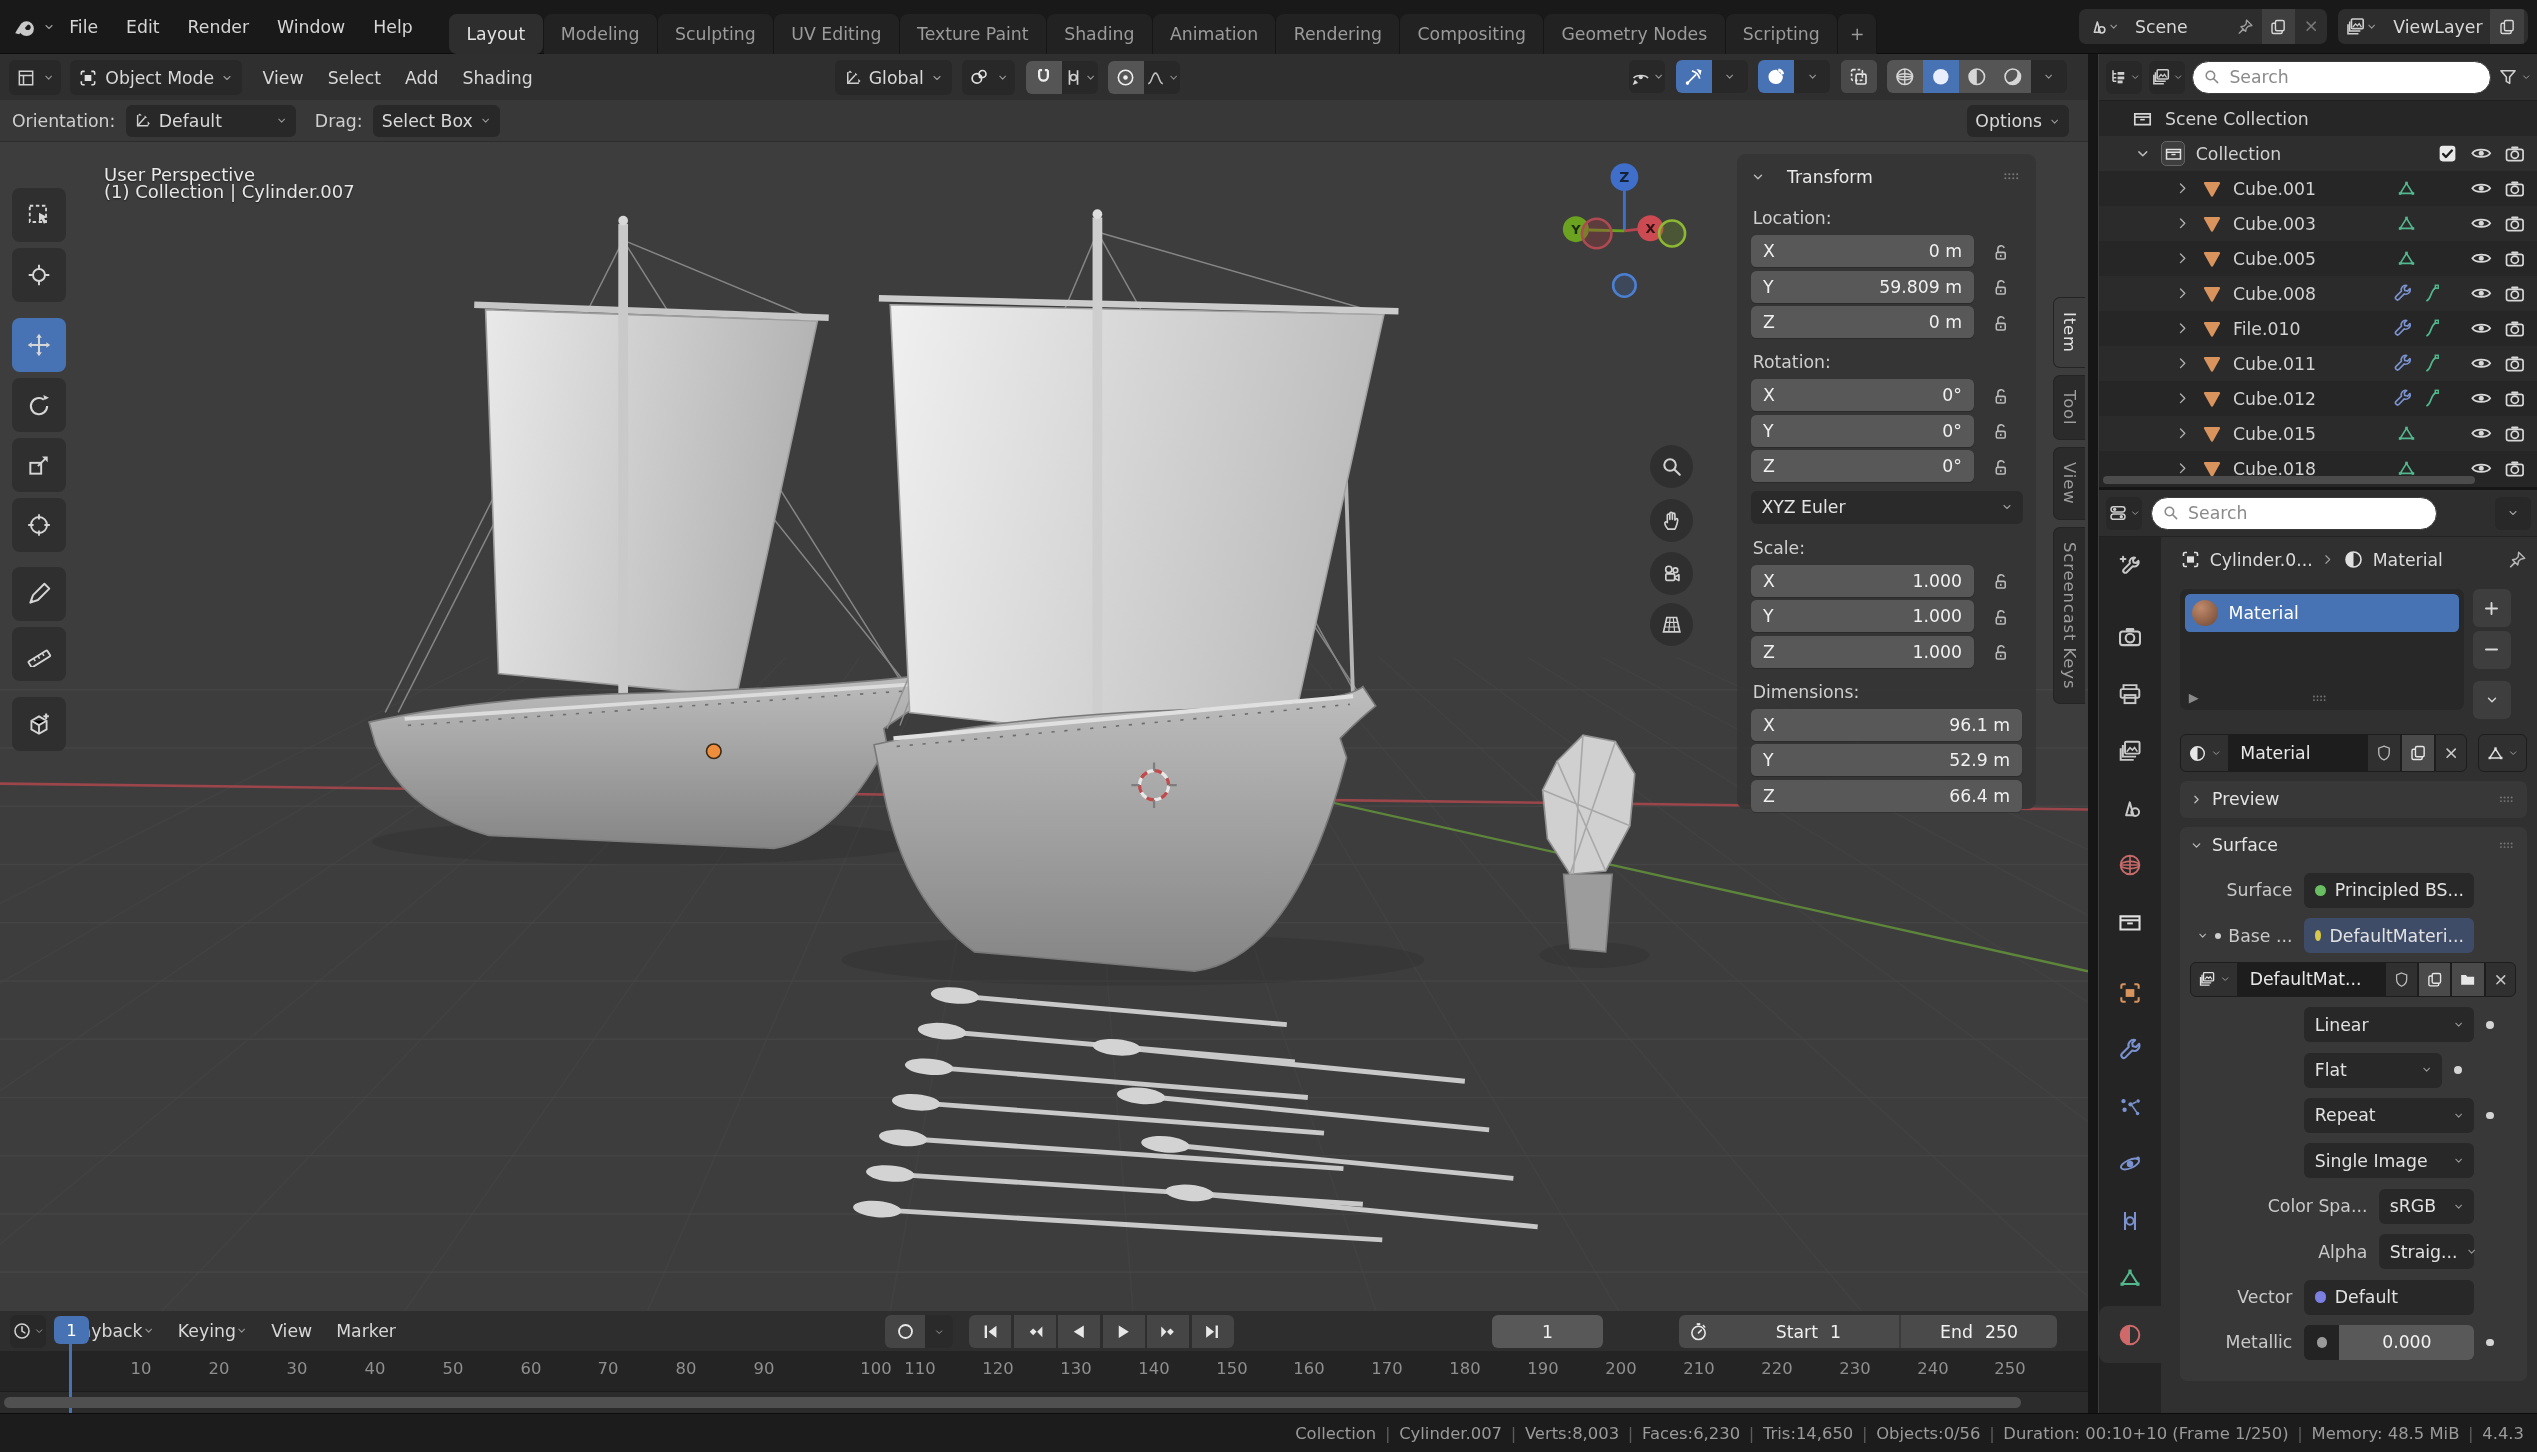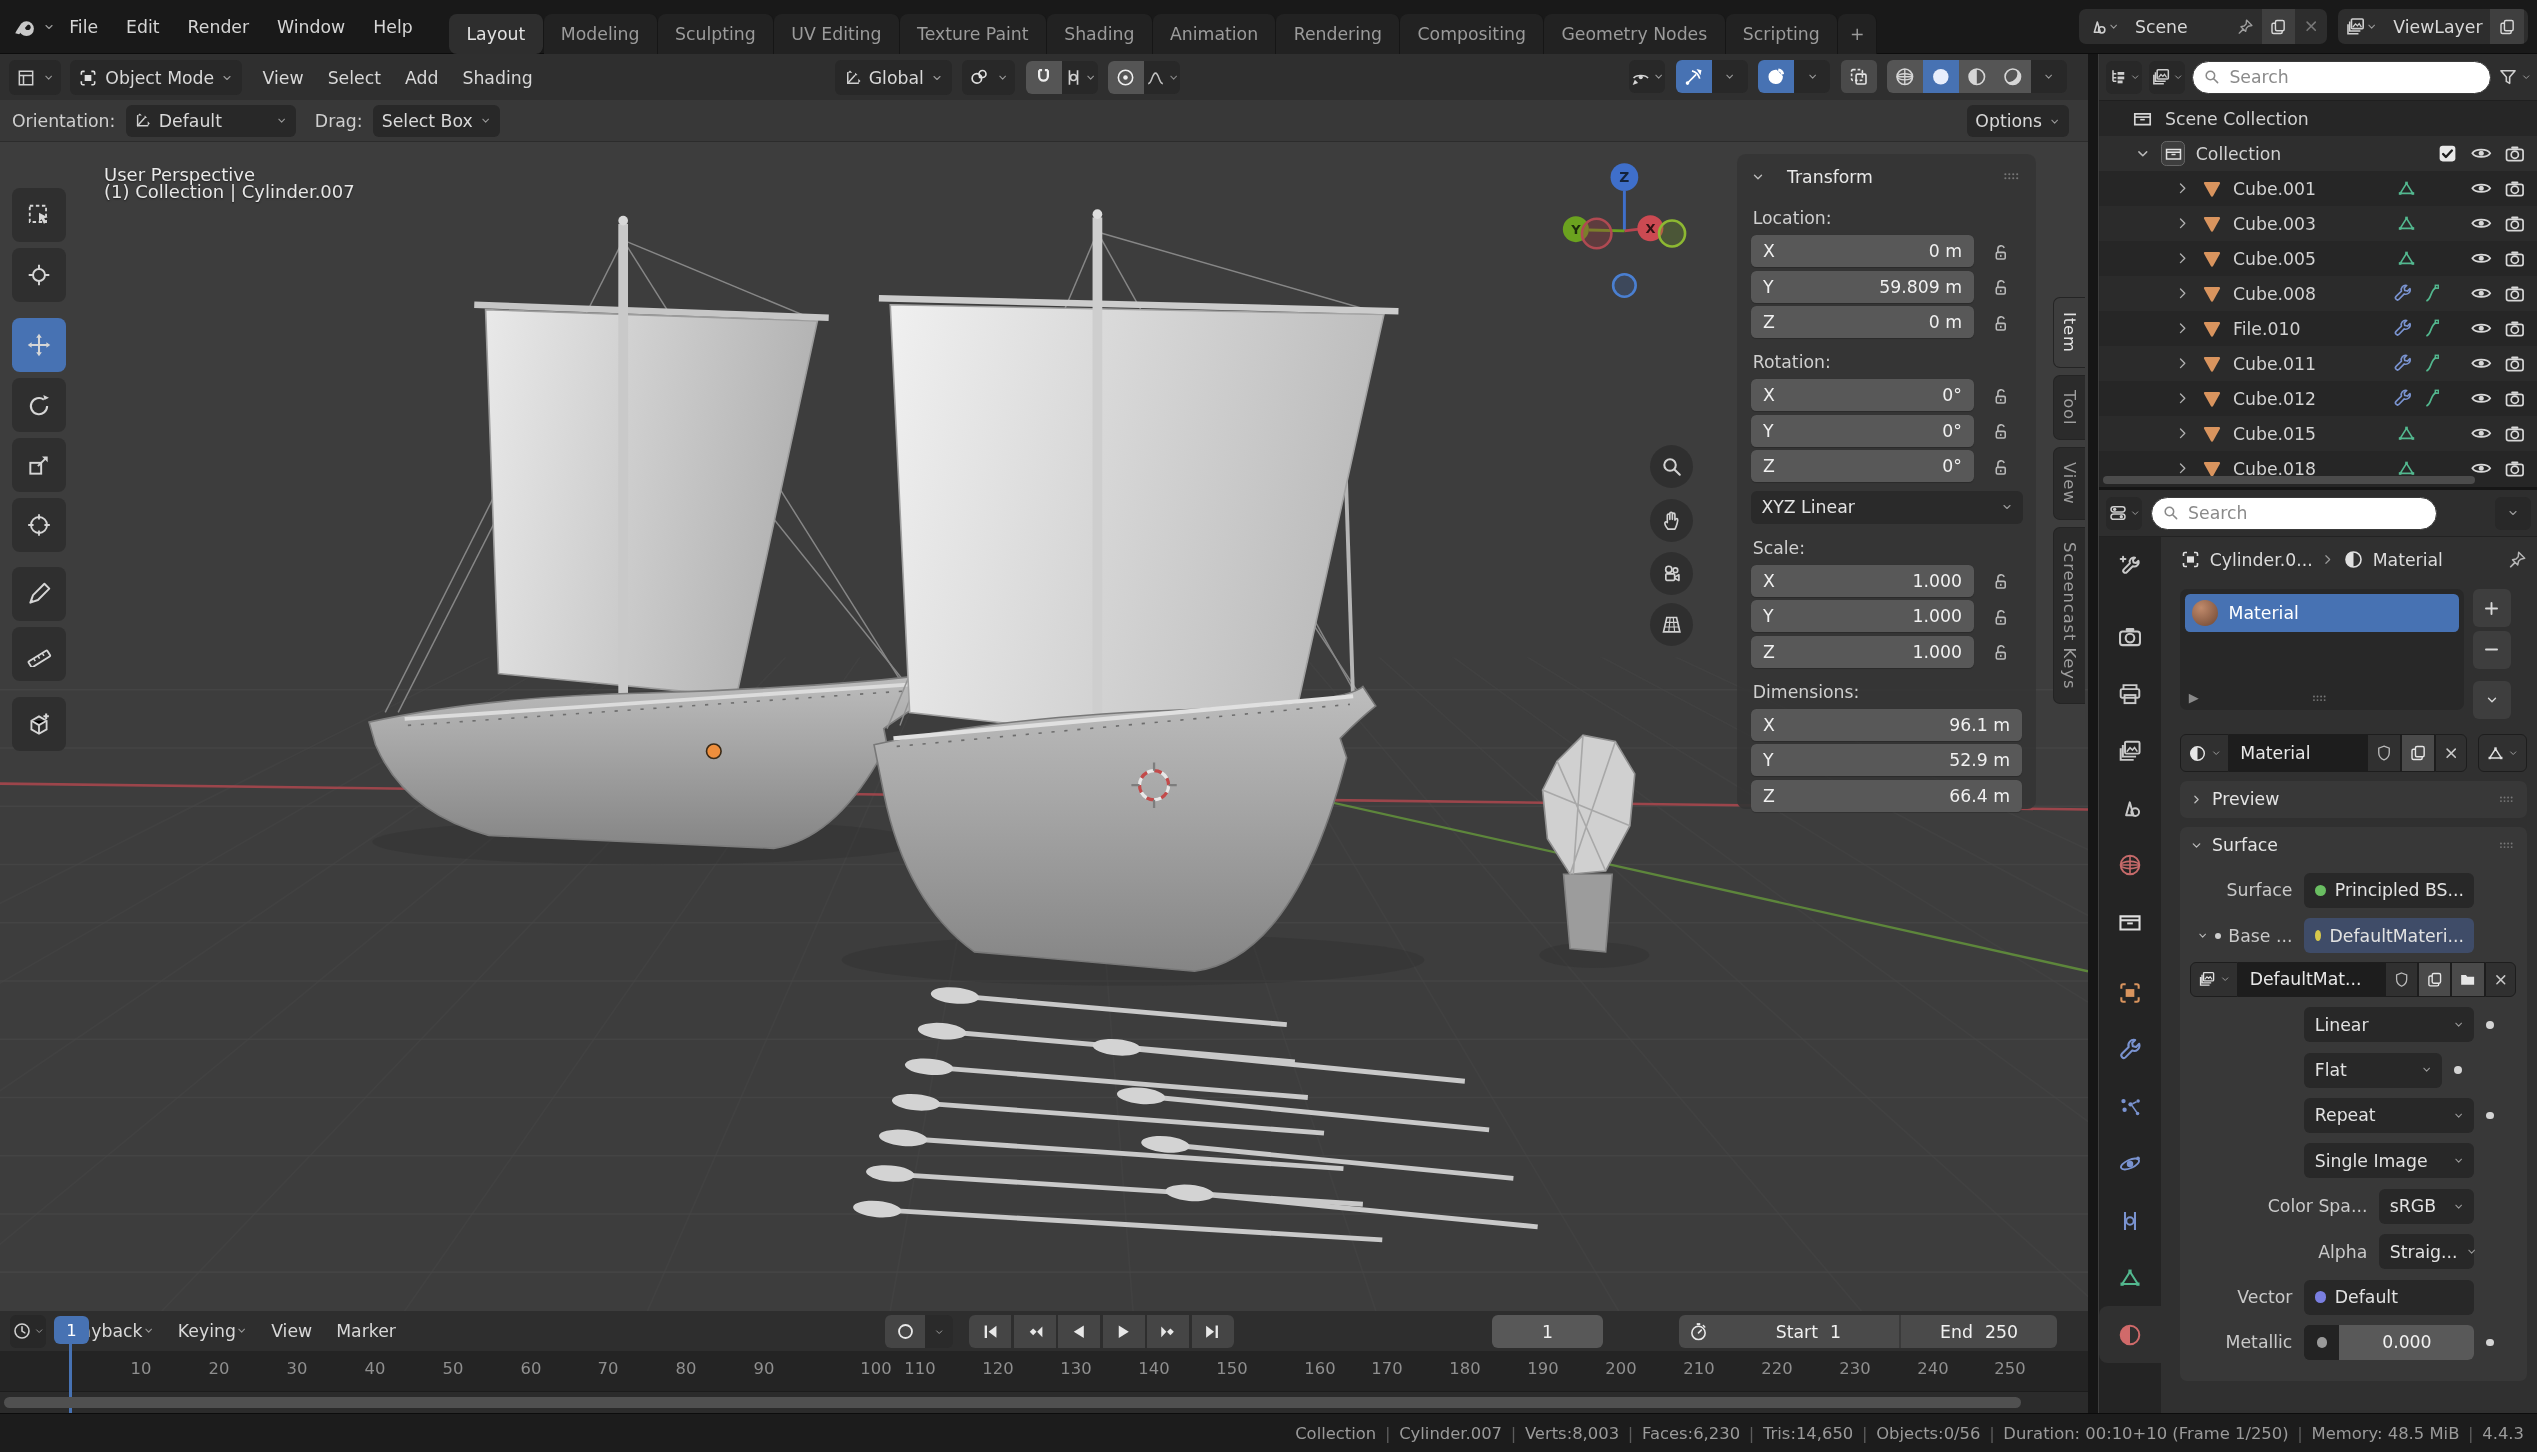--- a/index.html
+++ b/index.html
@@ -1024,21 +1024,21 @@
               <span class="fv">0°</span>
             </div>
             <span class="flock ic">
               <svg class="ic" width="21" height="21" viewBox="0 0 24 24">
                 <use href="#i-lock"></use>
               </svg>
             </span>
           </div>
         </div>
       <div class="np-drop">
-        <span>XYZ Linear</span>
+        <span>XYZ Euler</span>
         <span class="ic" style="margin-left:auto;color:#9a9a9a">
             <svg width="12" height="12" viewBox="0 0 14 14">
               <use href="#i-caret"></use>
             </svg>
           </span>
       </div>
       <div class="np-sec">Scale:</div>
       <div id="scale-rows">
           <div class="frow">
             <div class="ffield">
@@ -1924,21 +1924,21 @@
         <span class="tick" style="left: 531px;">60</span>
         <span class="tick" style="left: 608px;">70</span>
         <span class="tick" style="left: 686px;">80</span>
         <span class="tick" style="left: 764px;">90</span>
         <span class="tick" style="left: 876px;">100</span>
         <span class="tick" style="left: 920px;">110</span>
         <span class="tick" style="left: 998px;">120</span>
         <span class="tick" style="left: 1076px;">130</span>
         <span class="tick" style="left: 1154px;">140</span>
         <span class="tick" style="left: 1232px;">150</span>
-        <span class="tick" style="left: 1309px; margin-left: 11px;">160</span>
+        <span class="tick" style="left: 1309px;">160</span>
         <span class="tick" style="left: 1387px;">170</span>
         <span class="tick" style="left: 1465px;">180</span>
         <span class="tick" style="left: 1543px;">190</span>
         <span class="tick" style="left: 1621px;">200</span>
         <span class="tick" style="left: 1699px;">210</span>
         <span class="tick" style="left: 1777px;">220</span>
         <span class="tick" style="left: 1855px;">230</span>
         <span class="tick" style="left: 1933px;">240</span>
         <span class="tick" style="left: 2010px;">250</span>
       </div>

